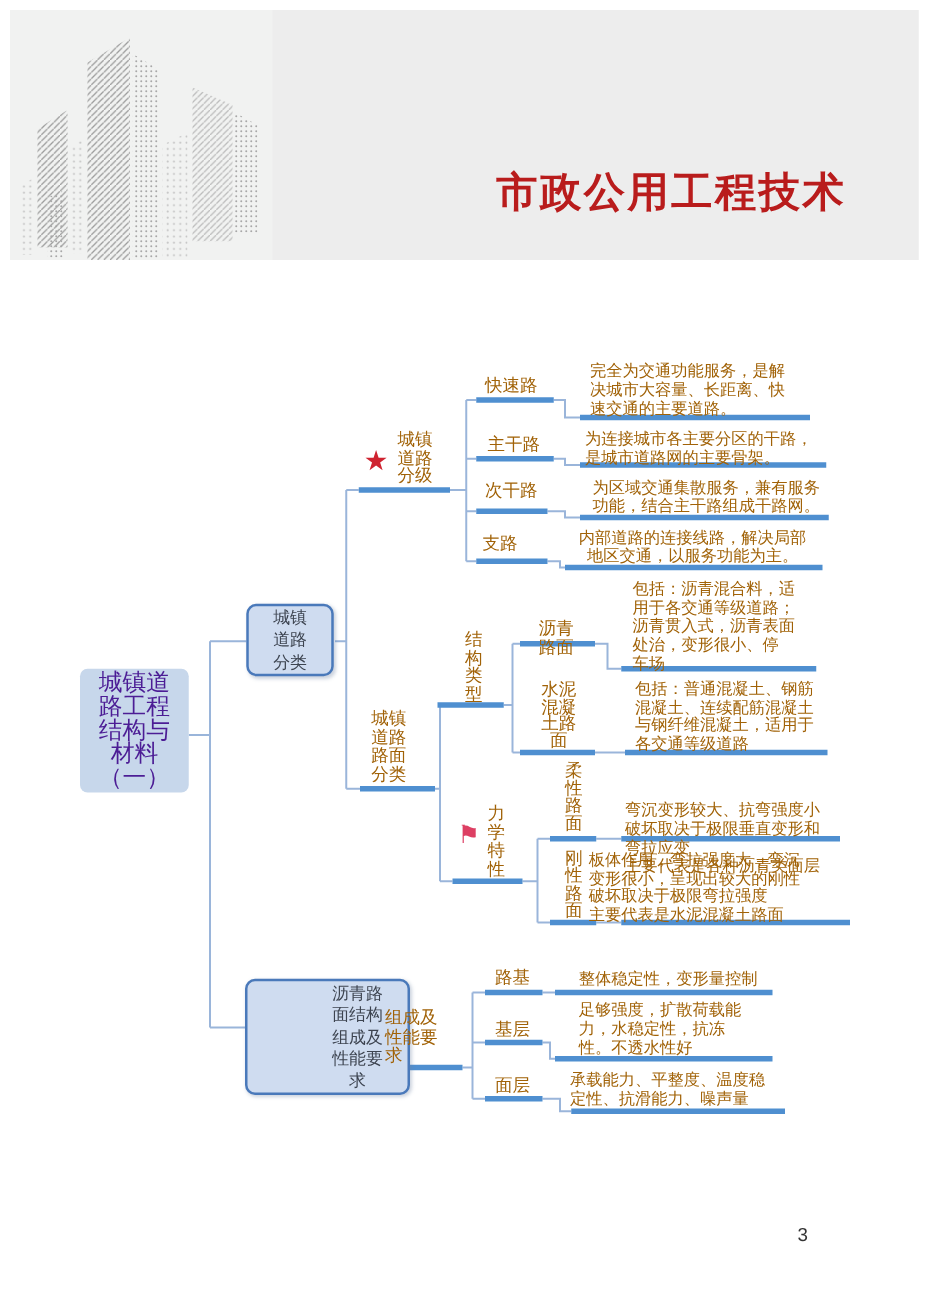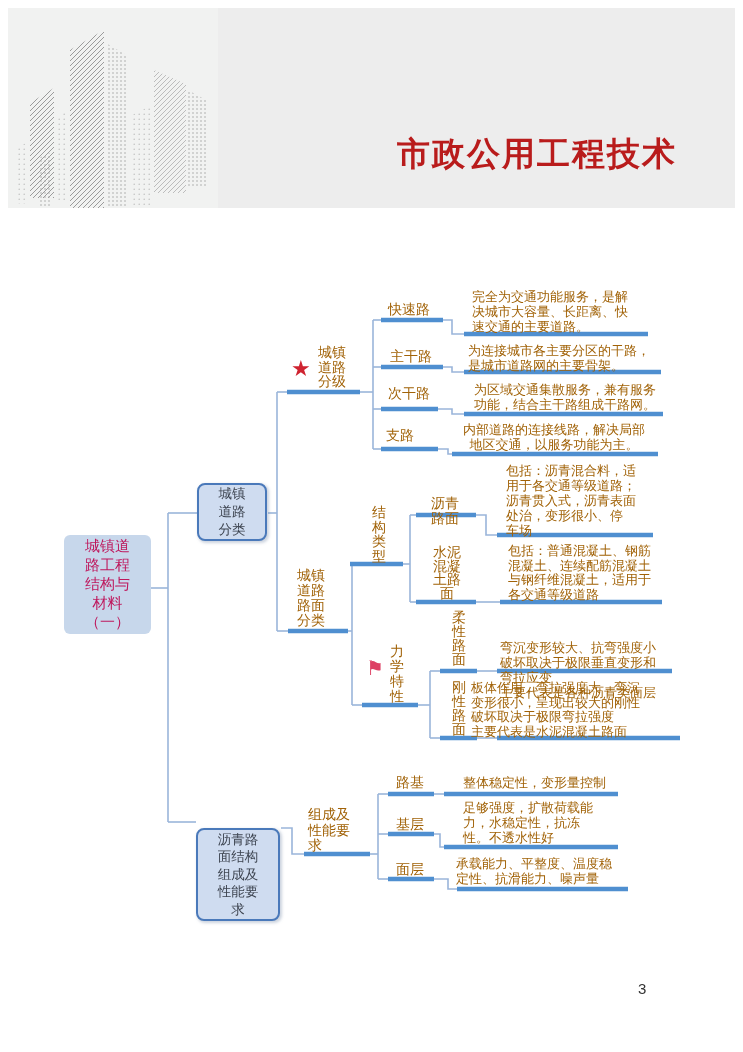--- a/index.html
+++ b/index.html
@@ -8,21 +8,21 @@
   .abs{position:absolute;}
   .txt{white-space:pre-line;color:#a16207;}
   .desc{font-size:13px;line-height:15px;}
   .label{font-size:14px;line-height:16px;}
   .vlabel{text-align:center;line-height:14.5px;font-size:14px;}
   .node-box{background:#cfdcf0;border:2.5px solid #4a79ba;border-radius:8px;
             display:flex;align-items:center;justify-content:center;text-align:center;
             font-size:13.5px;line-height:18px;color:#3d4450;
             box-shadow:1.5px 1.5px 3px rgba(110,130,160,.35);}
   .root-box{background:#c7d7eb;border-radius:6px;display:flex;align-items:center;
-            justify-content:center;text-align:center;font-size:15px;line-height:19px;color:#be185d;}
+            justify-content:center;text-align:center;font-size:19px;line-height:19px;color:#4c1d95;}
   #header-bg{left:8px;top:8px;width:727px;height:200px;background:#ededed;}
   #bpanel{left:8px;top:8px;width:210px;height:200px;background:#f1f2f1;}
   #page-title{left:372px;top:132px;width:330px;text-align:center;font-size:33px;font-weight:700;
               letter-spacing:2px;color:#b91c1c;font-family:"Liberation Sans","DejaVu Sans",sans-serif;}
   #pageno{left:638px;top:980px;font-size:15px;color:#333;font-family:"Liberation Sans",sans-serif;}
   .star{font-size:22px;color:#cf2330;line-height:22px;}
   .flag{font-size:20px;color:#dd3f63;line-height:20px;}
 </style>
 </head>
 <body>
@@ -138,21 +138,21 @@
   <div class="abs root-box txt" style="left:64px;top:535px;width:87px;height:99px;">城镇道
 路工程
 结构与
 材料
 （一）</div>
 
   <div class="abs node-box txt" style="left:197px;top:483px;width:66px;height:54px;">城镇
 道路
 分类</div>
 
-  <div class="abs node-box txt" style="left:196px;top:828px;width:80px;height:89px;line-height:17.5px;">沥青路
+  <div class="abs node-box txt" style="left:196px;top:783px;width:80px;height:89px;line-height:17.5px;padding-left:48px;">沥青路
 面结构
 组成及
 性能要
 求</div>
 
   <span class="abs star" style="left:291px;top:358px;">★</span>
   <div class="abs txt vlabel" style="left:311px;top:346px;width:42px;">城镇
 道路
 分级</div>
 

